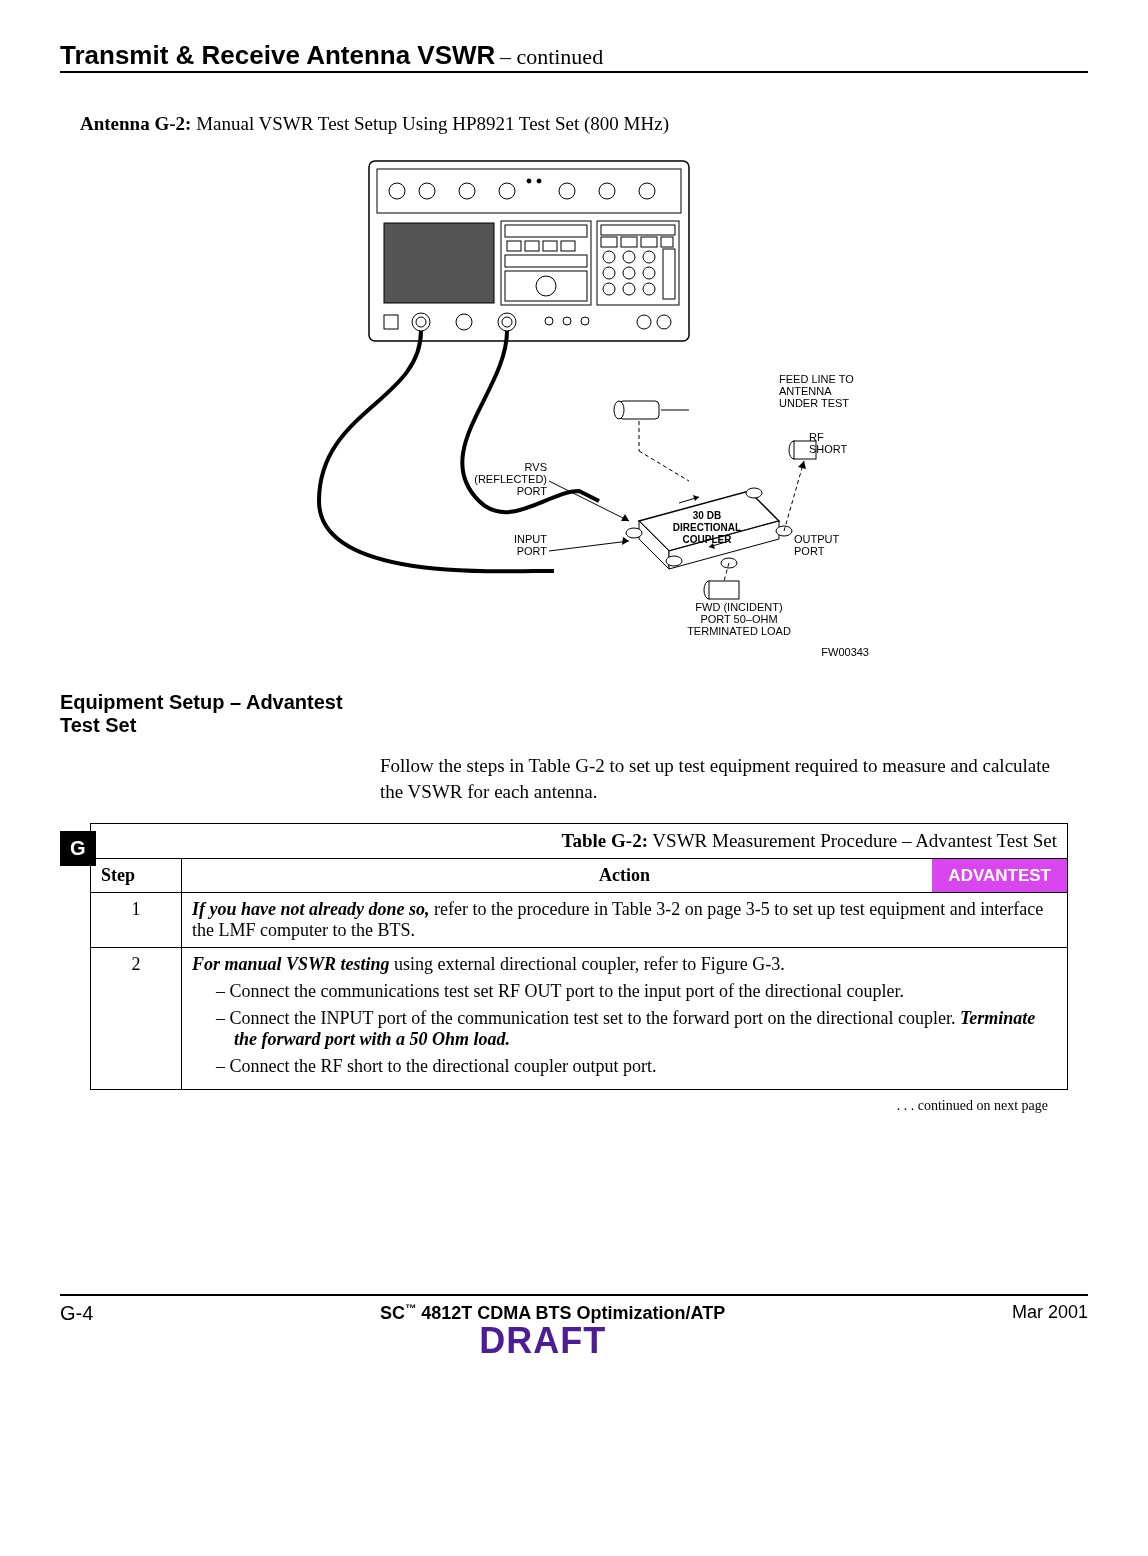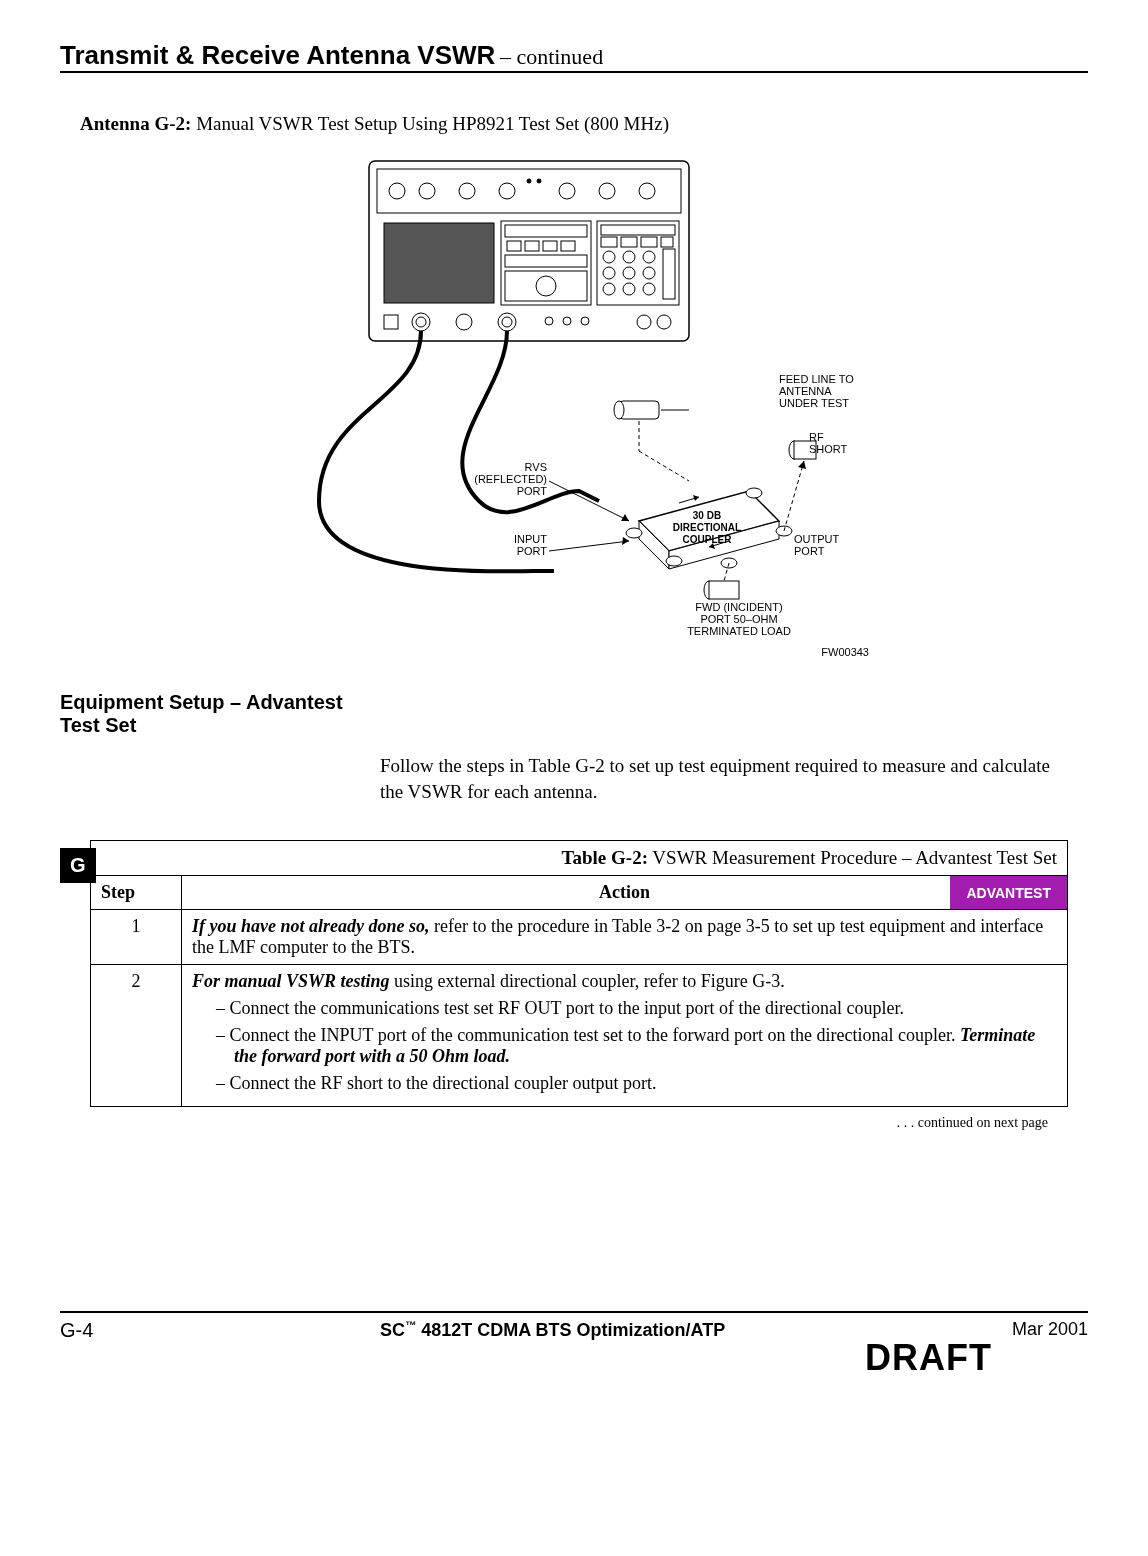--- a/index.html
+++ b/index.html
@@ -39,21 +39,21 @@
     font-family: Arial, Helvetica, sans-serif;
     font-weight: bold;
     font-size: 20px;
     margin: 20px 0 16px 0;
   }
   .body-para {
     margin-left: 320px;
     margin-right: 30px;
     font-size: 19px;
     line-height: 1.35;
-    margin-bottom: 36px;
+    margin-bottom: 19px;
   }
   .g-tab {
     position: absolute;
     left: 0;
     background: #000;
     color: #fff;
     font-family: Arial, sans-serif;
     font-weight: bold;
     font-size: 20px;
     padding: 6px 10px;
@@ -86,25 +86,25 @@
   .col-action-head {
     text-align: center;
     font-weight: bold;
     position: relative;
   }
   .advantest-badge {
     position: absolute;
     right: 0;
     top: 0;
     bottom: 0;
-    background: #a21caf;
+    background: #d946ef;
     color: #fff;
     font-family: Arial, sans-serif;
     font-weight: bold;
-    font-size: 14px;
+    font-size: 17px;
     padding: 6px 16px;
     display: flex;
     align-items: center;
   }
   .step-num { text-align: center; }
   .action-cell ul {
     margin: 6px 0 0 0;
     padding-left: 24px;
     list-style: none;
   }
@@ -135,22 +135,22 @@
     font-weight: bold;
     font-size: 18px;
     text-align: center;
     flex: 1;
   }
   .footer-right { font-size: 18px; text-align: left; }
   .draft {
     font-family: Arial, sans-serif;
     font-weight: 900;
     font-size: 36px;
-    color: #000000;
-    text-align: right;
+    color: #4c1d95;
+    text-align: center;
     margin-right: 20px;
     margin-top: -4px;
     letter-spacing: 1px;
   }
   .tm { font-size: 11px; vertical-align: super; }
   em.bi { font-weight: bold; font-style: italic; }
 </style>
 </head>
 <body>
 

